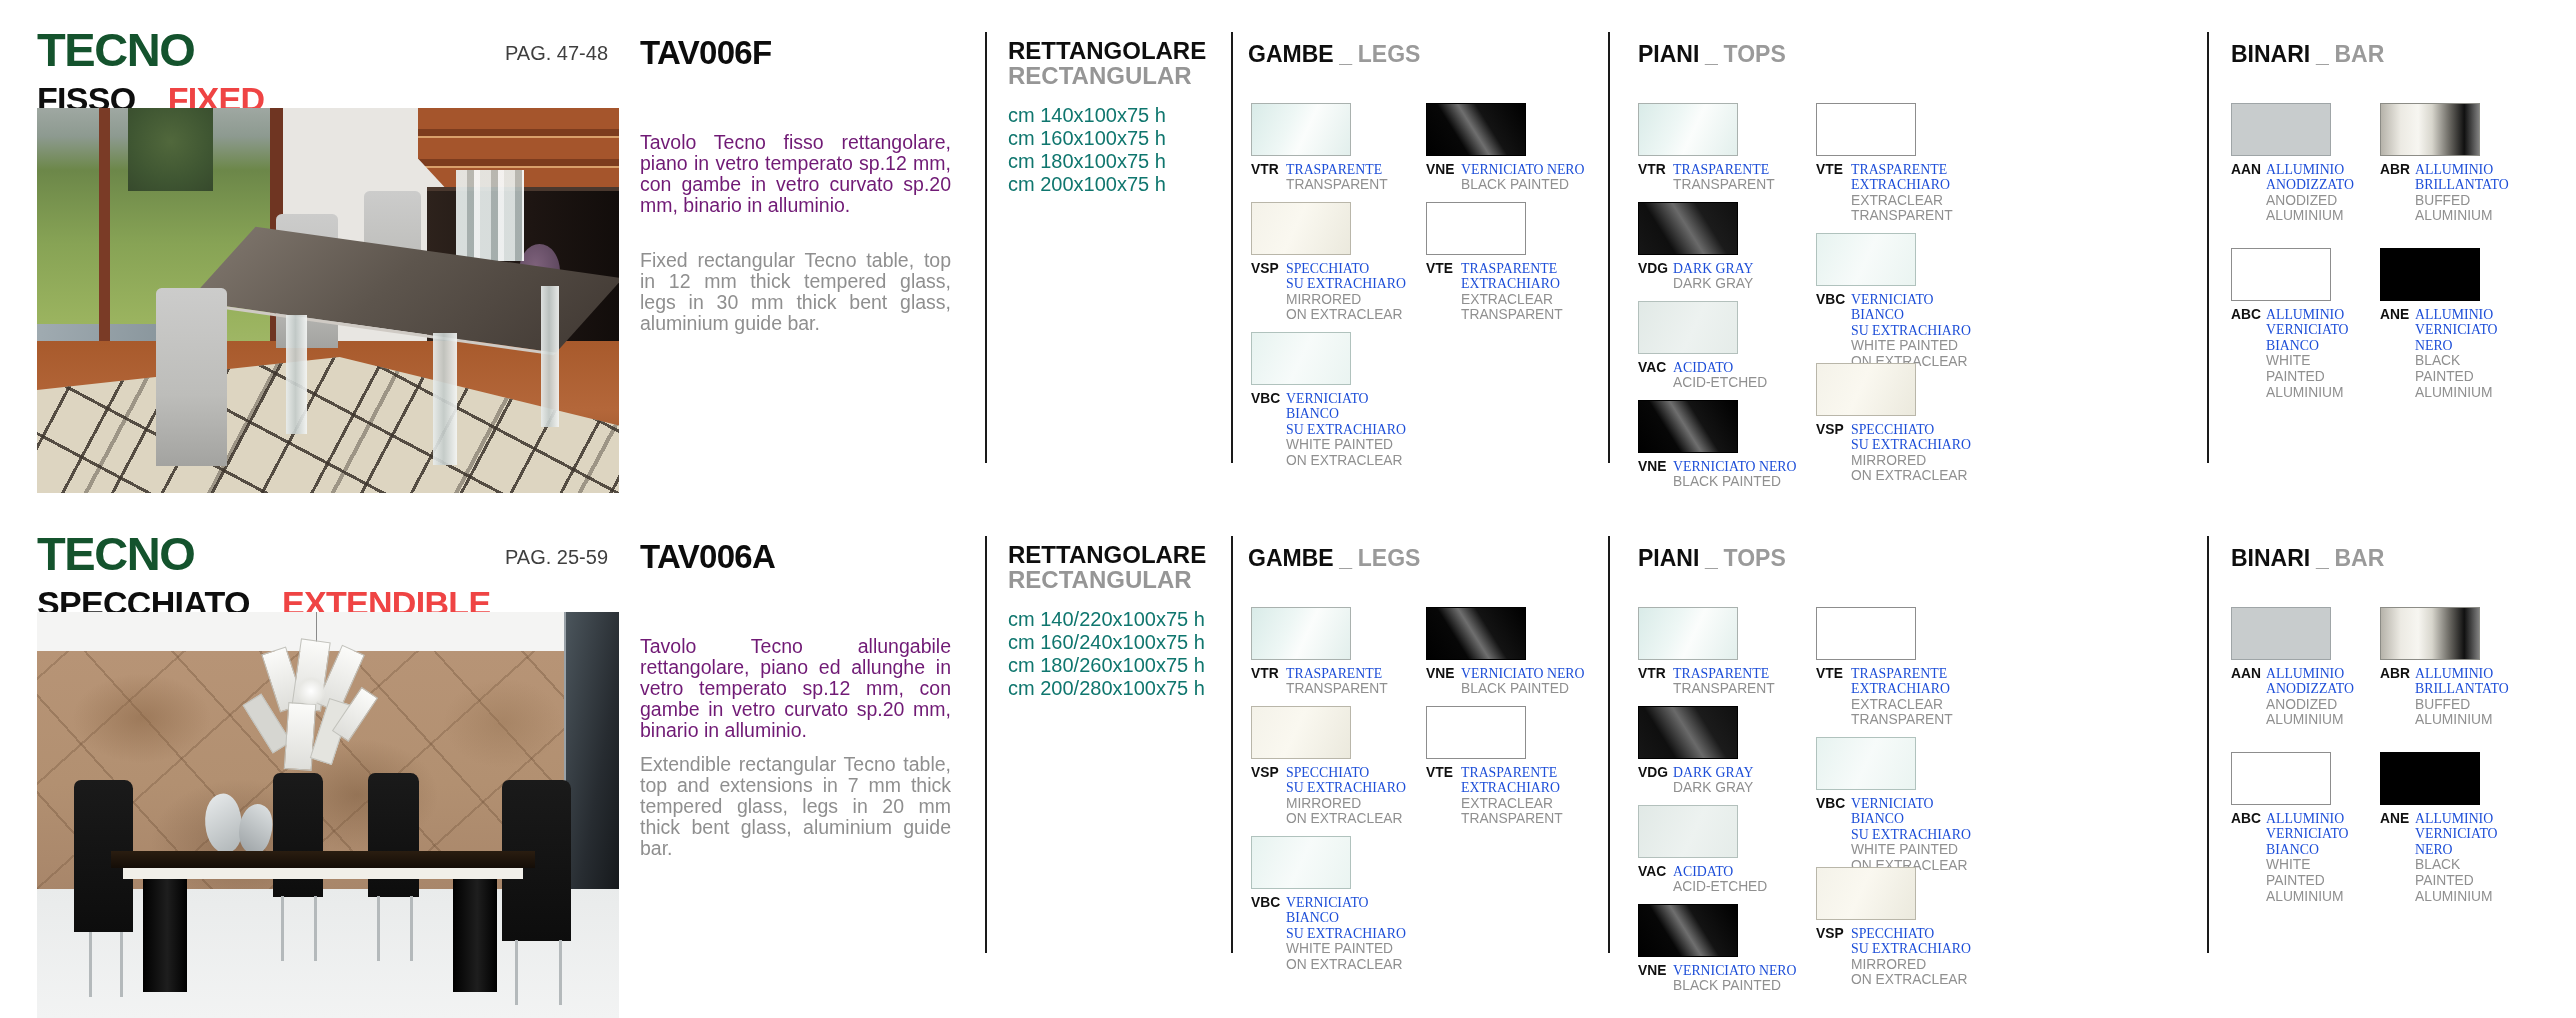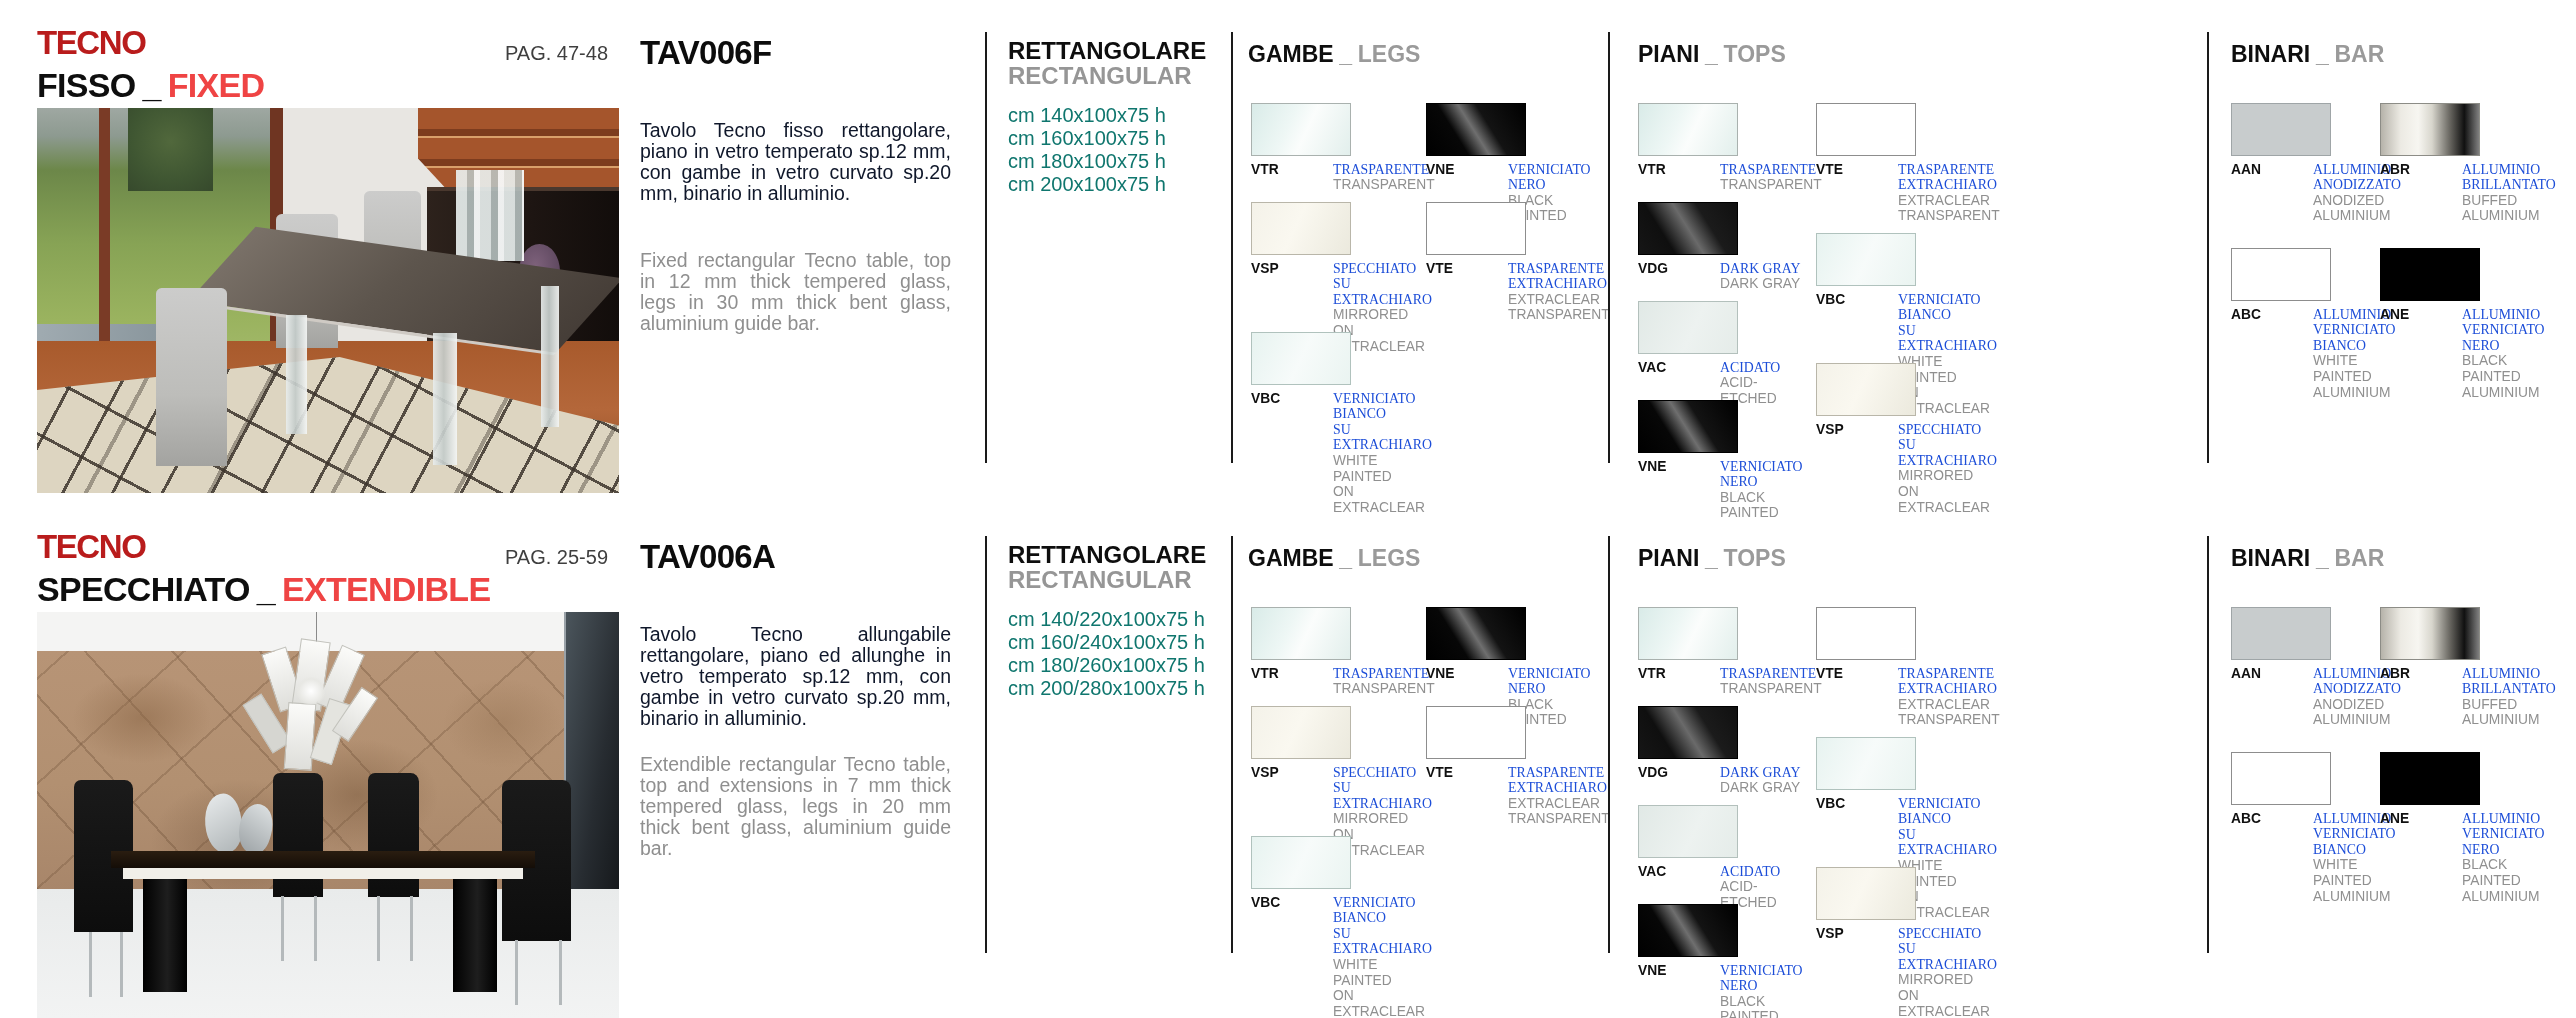--- a/index.html
+++ b/index.html
@@ -2,36 +2,36 @@
 <html style="font-size:11.3px"><head>
 <meta charset="utf-8">
 <style>
   html,body{margin:0;padding:0;background:#ffffff;}
   body{width:2576px;height:1019px;position:relative;font-family:"Liberation Sans",sans-serif;color:#141414;overflow:hidden;}
   .row{position:absolute;left:0;top:0;width:2576px;height:504px;}
   .row.r2{top:504px;height:514px;}
 
   
   .titleblock{position:absolute;left:37px;top:26px;}
-  .title{font-size:33px;font-weight:bold;letter-spacing:-1.4px;line-height:1;color:#b91c1c;white-space:nowrap;}
+  .title{font-size:47px;font-weight:bold;letter-spacing:-1.4px;line-height:1;color:#14532d;white-space:nowrap;}
   .subtitle{font-size:34px;font-weight:bold;letter-spacing:-0.7px;line-height:1;margin-top:9.2px;color:#0e0e0e;white-space:nowrap;}
   .subtitle .sep{color:#0e0e0e;padding:0 7px;}
   .subtitle .gray{color:#ef4444;}
   .pag{position:absolute;left:505px;top:42px;font-size:20px;color:#3f3f3f;white-space:nowrap;}
 
   
   .photo{position:absolute;left:37px;top:108px;width:582px;height:385px;overflow:hidden;background:#e8e6e2;}
   .r2 .photo{height:407px;}
   .photo *{position:absolute;}
 
   
   .prodcol{position:absolute;left:640px;top:0;width:313px;}
   .pcode{position:absolute;top:34px;left:0;font-size:33px;font-weight:bold;letter-spacing:-0.7px;color:#0c0c0c;}
   .desc{position:absolute;left:0;width:311px;font-size:19.5px;line-height:1.08;text-align:justify;}
-  .desc.it{top:100px;color:#0f172a;}
+  .desc.it{top:112px;color:#701a75;}
   .desc.en{top:230px;color:#8f8f8f;}
 
   
   .vline{position:absolute;top:32px;width:2.1px;height:431px;background:#1a1a1a;}
   .r2 .vline{height:417px;}
   .v1{left:985px;} .v2{left:1231px;} .v3{left:1608px;} .v4{left:2207px;}
 
   
   .shapecol{position:absolute;left:1008px;top:0;width:216px;}
   .shape-it{position:absolute;top:39px;font-size:24px;font-weight:bold;line-height:1.04;color:#0e0e0e;}
@@ -40,21 +40,21 @@
 
   
   .colhead{position:absolute;top:41px;font-size:23px;font-weight:bold;white-space:nowrap;color:#0e0e0e;}
   .colhead .sep{color:#9a9a9a;padding:0 5.7px;}
   .colhead .gray{color:#9a9a9a;}
   .h-legs{left:1248px;} .h-tops{left:1638px;} .h-bar{left:2231px;}
 
   
   .fin{position:absolute;width:166px;}
   .sw{width:100px;height:53px;border:0.7px solid #a9b1ae;box-sizing:border-box;}
-  .lbl{position:relative;margin-top:5.7px;display:flex;font-size:13.8px;line-height:15.6px;gap:47px;}
+  .lbl{position:relative;margin-top:5.7px;display:flex;font-size:13.8px;line-height:15.6px;}
   .code{width:35px;flex:none;font-weight:bold;color:#101010;}
   .lines{white-space:pre-line;}
   .it2{color:#1d4ed8;font-family:Liberation Serif, serif;}
   .en2{color:#909090;}
 
   
   [data-finish="vtr"]{background:linear-gradient(115deg,#d9ebe8 0%,#eef7f5 38%,#fbfdfc 55%,#e2efec 100%);}
   [data-finish="vne"]{background:linear-gradient(58deg,#000 0%,#070707 32%,#6f6f6f 48%,#131313 62%,#000 100%);border-color:#000;}
   [data-finish="vsp"]{background:linear-gradient(115deg,#f4f2e9 0%,#faf8f0 45%,#ebe9dd 100%);border-color:#b9b6a9;}
   [data-finish="vte"]{background:#ffffff;border-color:#8d8d8d;}

